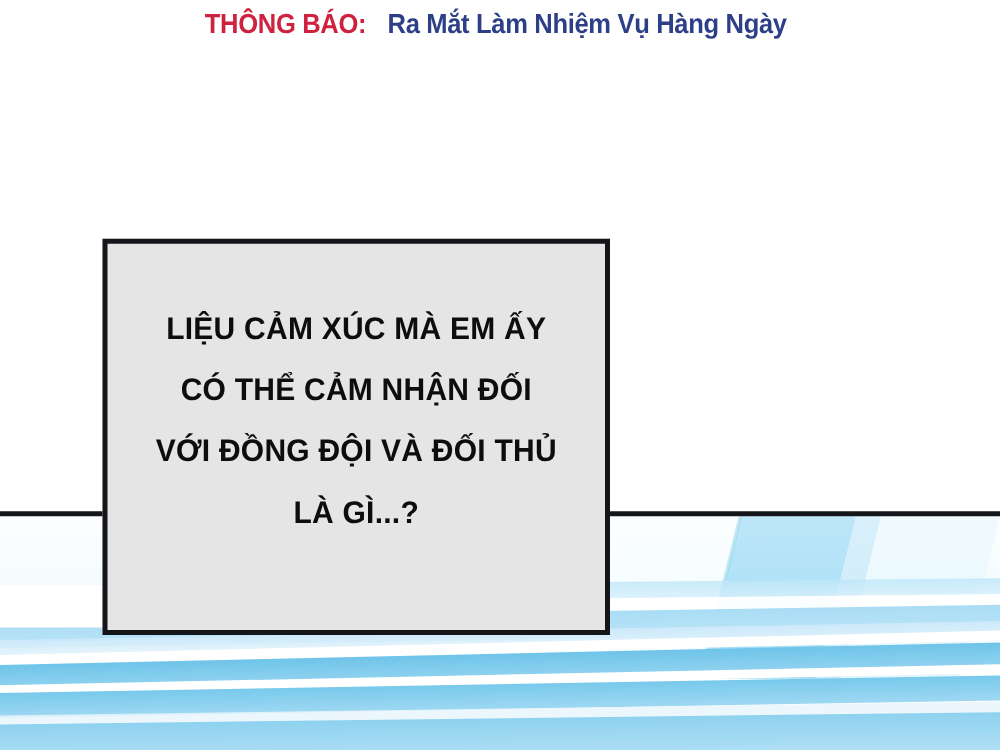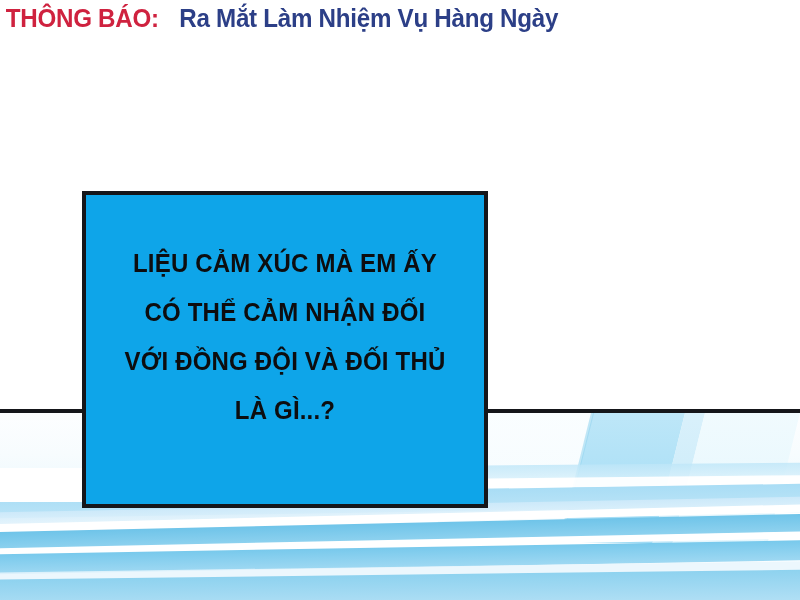--- a/index.html
+++ b/index.html
@@ -16,25 +16,25 @@
     font-family: "Liberation Sans", sans-serif;
     user-select: none;
   }
 
   
   .banner {
     position: absolute;
     left: 0;
     top: 2px;
     width: 800px;
-    text-align: left;
+    text-align: center;
     line-height: 33px;
     font-family: "Liberation Sans", sans-serif;
     font-weight: bold;
-    font-size: 26px;
+    font-size: 22px;
     letter-spacing: -0.3px;
     white-space: nowrap;
     z-index: 40;
   }
   .banner .line {
     display: block;
   }
   .seg {
     display: inline;
     font-weight: bold;
@@ -155,21 +155,21 @@
   }
 
   
   .bubble {
     position: absolute;
     left: 82px;
     top: 191px;
     width: 406px;
     height: 317px;
     box-sizing: border-box;
-    background: #0ea5e9;
+    background: #e5e5e5;
     border: 4px solid #15161a;
     z-index: 30;
     display: flex;
     flex-direction: column;
     align-items: center;
     justify-content: center;
   }
   .bubble-text {
     width: 100%;
     text-align: center;

